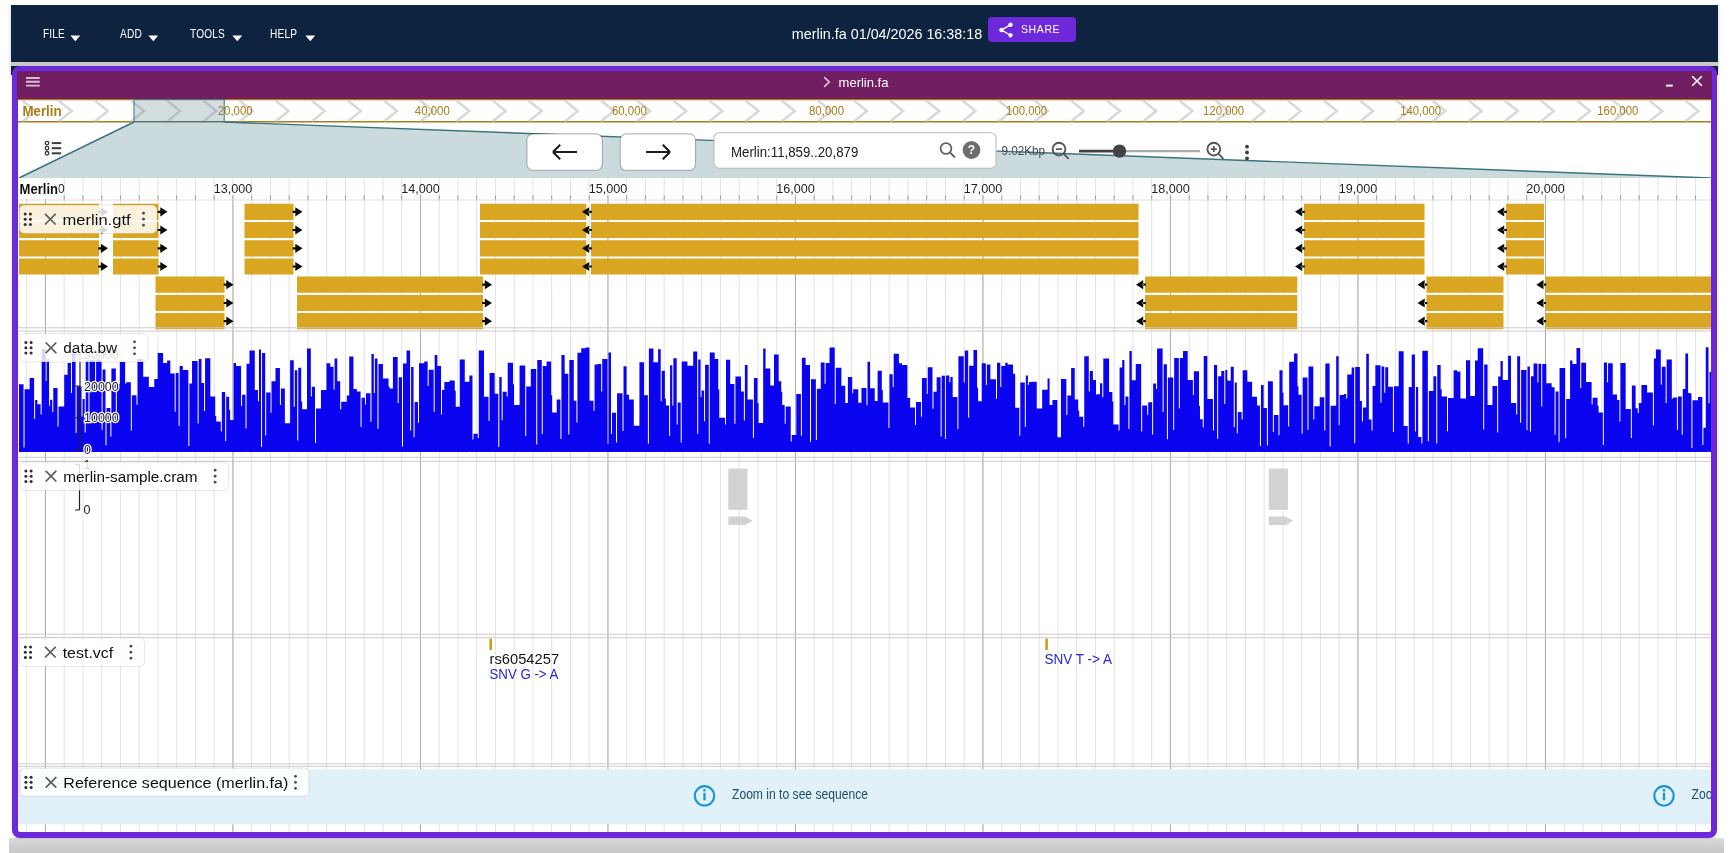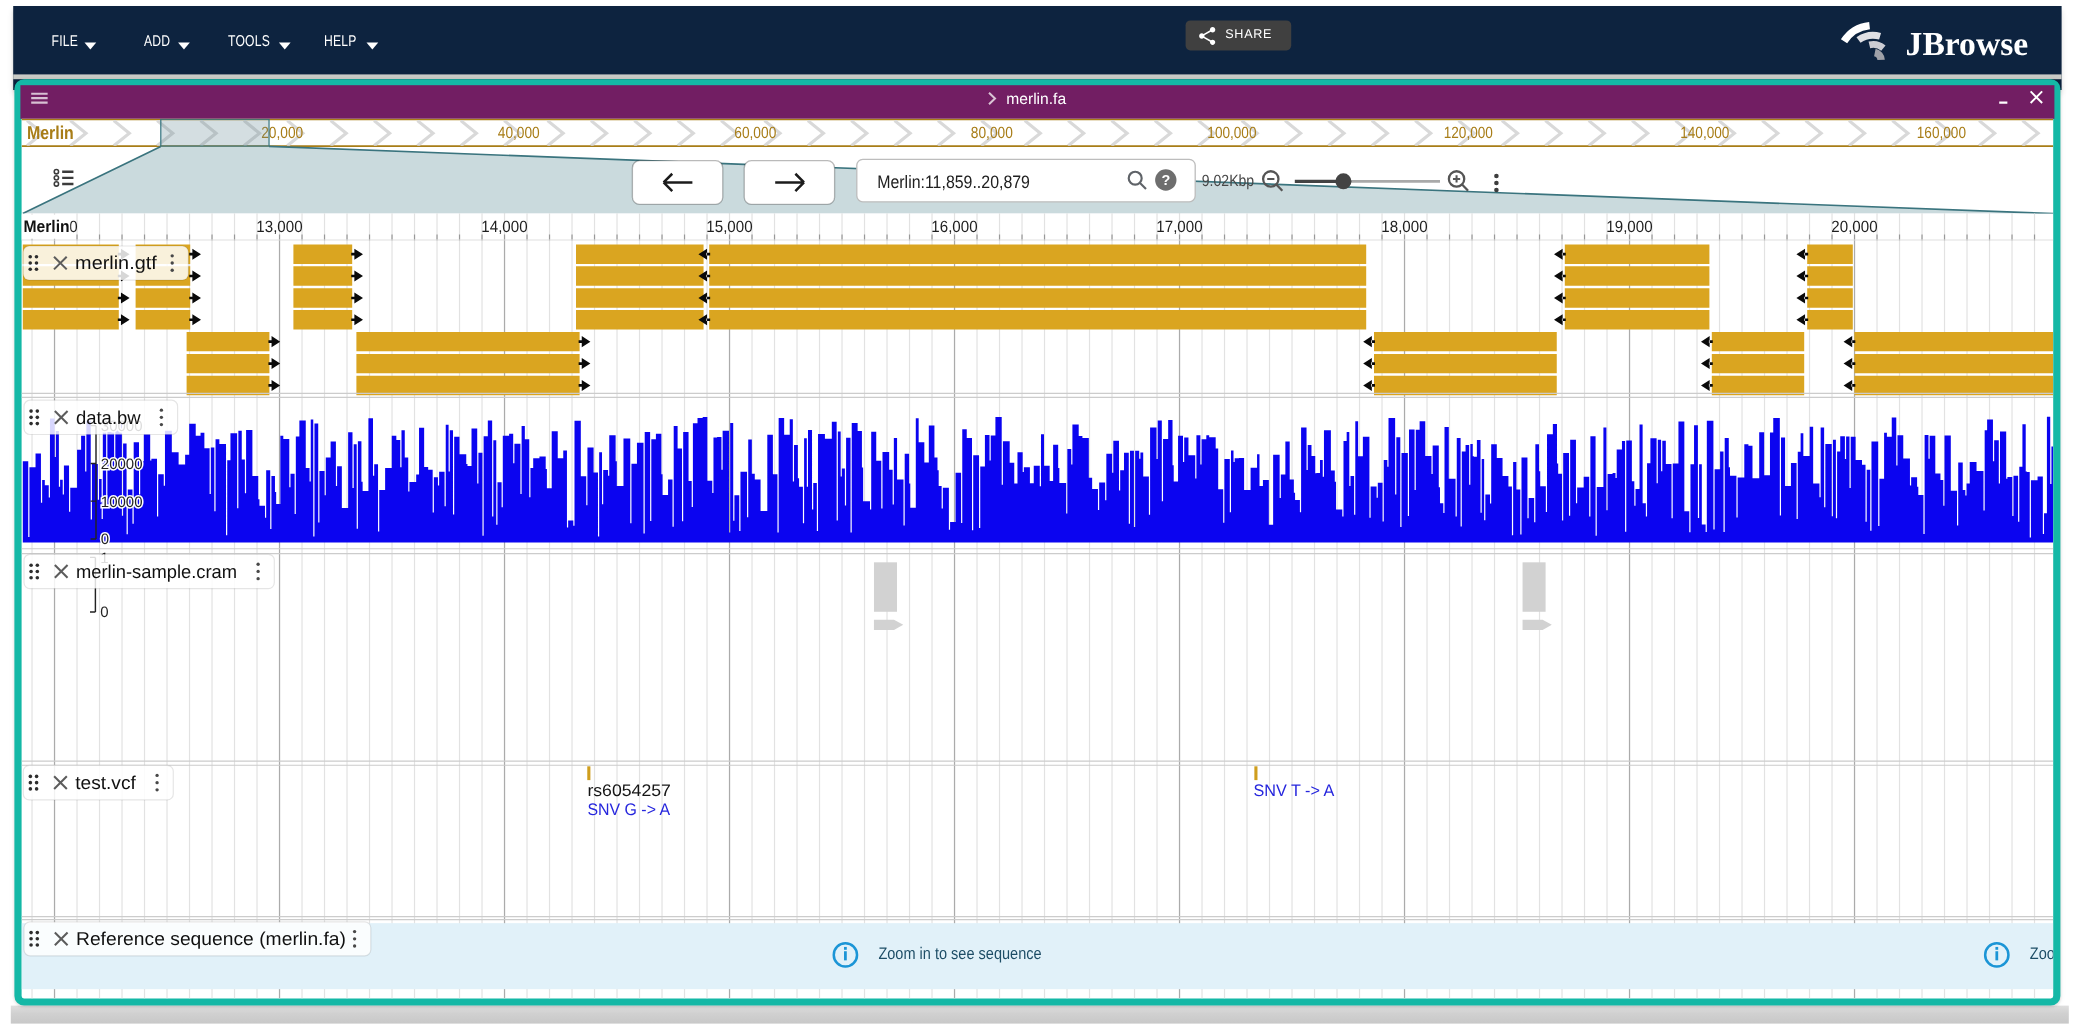--- a/index.html
+++ b/index.html
@@ -5,23 +5,23 @@
   html,body { margin:0; padding:0; width:1733px; height:853px; background:#ffffff; overflow:hidden; }
   * { box-sizing:border-box; }
   .fs { font-family:"Liberation Sans", sans-serif; }
   #navbar { position:absolute; left:11px; top:5px; width:1707px; height:70px; background:#0d233f;
             box-shadow:0 2px 3px -1px rgba(0,0,0,0.24), 0 3px 5px 0 rgba(0,0,0,0.11); }
   .menu { position:absolute; top:0; height:57px; line-height:57px; color:#fff; font-size:13px;
            letter-spacing:0.2px; font-family:"Liberation Sans", sans-serif;
            transform:scaleX(0.78); transform-origin:0 50%; }
   #title { position:absolute; top:0; height:57px; line-height:57px; left:876px; transform:translateX(-50%);
             color:#fff; font-size:15px; font-family:"Liberation Sans", sans-serif; white-space:nowrap; }
-  #share { position:absolute; left:977px; top:12px; width:88px; height:25px; background:#404040; border-radius:4px; }
+  #share { position:absolute; left:977px; top:12px; width:88px; height:25px; background:#6d28d9; border-radius:4px; }
   #logo  { position:absolute; left:1518px; top:7px; }
-  #win { position:absolute; left:12px; top:66px; width:1705px; height:771.5px; border:6px solid #14b8a6;
+  #win { position:absolute; left:12px; top:66px; width:1705px; height:771.5px; border:6px solid #6d28d9;
           border-radius:8px; background:#fff;
           box-shadow:0 1px 2px rgba(0,0,0,0.10), 0 0 5px rgba(0,0,0,0.05); }
   #winhead { position:absolute; left:-1px; top:-1px; width:1695px; height:27.5px; background:#721e63; }
   #wintitle { position:absolute; left:838px; transform:translateX(-50%); top:3.5px; color:#fff; font-size:13px; white-space:nowrap;
                font-family:"Liberation Sans", sans-serif; }
 </style>
 </head>
 <body>
 <div id="navbar">
   <span class="menu" style="left:32px;">FILE</span>
@@ -33,36 +33,26 @@
       <path d="M0.4 0.4h9.8l-4.9 5.9z" fill="#fff"></path>
     </svg>
   <span class="menu" style="left:179px;">TOOLS</span>
   <svg style="position:absolute;left:221px;top:30.3px;" width="11" height="7">
       <path d="M0.4 0.4h9.8l-4.9 5.9z" fill="#fff"></path>
     </svg>
   <span class="menu" style="left:259px;">HELP</span>
   <svg style="position:absolute;left:293.7px;top:30.3px;" width="11" height="7">
       <path d="M0.4 0.4h9.8l-4.9 5.9z" fill="#fff"></path>
     </svg>
+  <div id="title"><span style="display:inline-block; transform:scaleX(0.955); transform-origin:50% 50%;">merlin.fa 01/04/2026 16:38:18</span></div>
   <div id="share">
     <svg style="position:absolute;left:9px;top:4px;" width="18" height="18" viewBox="0 0 24 24">
       <path fill="#fff" d="M18 16.08c-.76 0-1.44.3-1.96.77L8.91 12.7c.05-.23.09-.46.09-.7s-.04-.47-.09-.7l7.05-4.11c.54.5 1.25.81 2.04.81 1.66 0 3-1.34 3-3s-1.34-3-3-3-3 1.34-3 3c0 .24.04.47.09.7L8.04 9.81C7.5 9.31 6.79 9 6 9c-1.66 0-3 1.34-3 3s1.34 3 3 3c.79 0 1.5-.31 2.04-.81l7.12 4.16c-.05.21-.08.43-.08.65 0 1.61 1.31 2.92 2.92 2.92s2.92-1.31 2.92-2.92-1.31-2.92-2.92-2.92z"></path>
     </svg>
     <span class="fs" style="position:absolute;left:33px;top:6px;color:#fff;font-size:10.5px;letter-spacing:0.6px;">SHARE</span>
-  </div>
-  <div id="logo">
-    <svg width="175" height="46" viewBox="0 0 175 46">
-      <g fill="none">
-        <path d="M7.68 22.41A29.0 29.0 0 0 1 28.97 9.36" stroke="#ffffff" stroke-width="6.2"></path>
-        <path d="M19.77 21.37A20.8 20.8 0 0 1 37.73 18.21" stroke="#e0e0e4" stroke-width="5.8"></path>
-        <path d="M28.81 25.39A13.2 13.2 0 0 1 40.48 28.09" stroke="#cbccd3" stroke-width="5.6"></path>
-        <path d="M33.37 31.74A6.6 6.6 0 0 1 38.60 37.97" stroke="#9fa1a8" stroke-width="6.2"></path>
-      </g>
-      <text x="59" y="33.5" font-family="Liberation Serif, serif" font-size="28" font-weight="bold" fill="#ffffff">JBrowse</text>
-    </svg>
   </div>
 </div>
 
 <div style="position:absolute;left:11px;top:62.3px;width:1707px;height:3.7px;background:#c9cbc7;"></div>
 <div id="shadowband" style="position:absolute;left:9px;top:838px;width:1715px;height:15px;
      background:linear-gradient(180deg,#dedede 0%,#d0d0d0 45%,#c8c8c8 100%);"></div>
 <div id="win">
   <div id="winhead">
     <svg style="position:absolute;left:8.3px;top:6.4px;" width="16" height="12" viewBox="0 0 16 12">
       <path d="M1 1h13.7M1 4.8h13.7M1 8.6h13.7" stroke="rgba(255,255,255,0.72)" stroke-width="1.9"></path>

